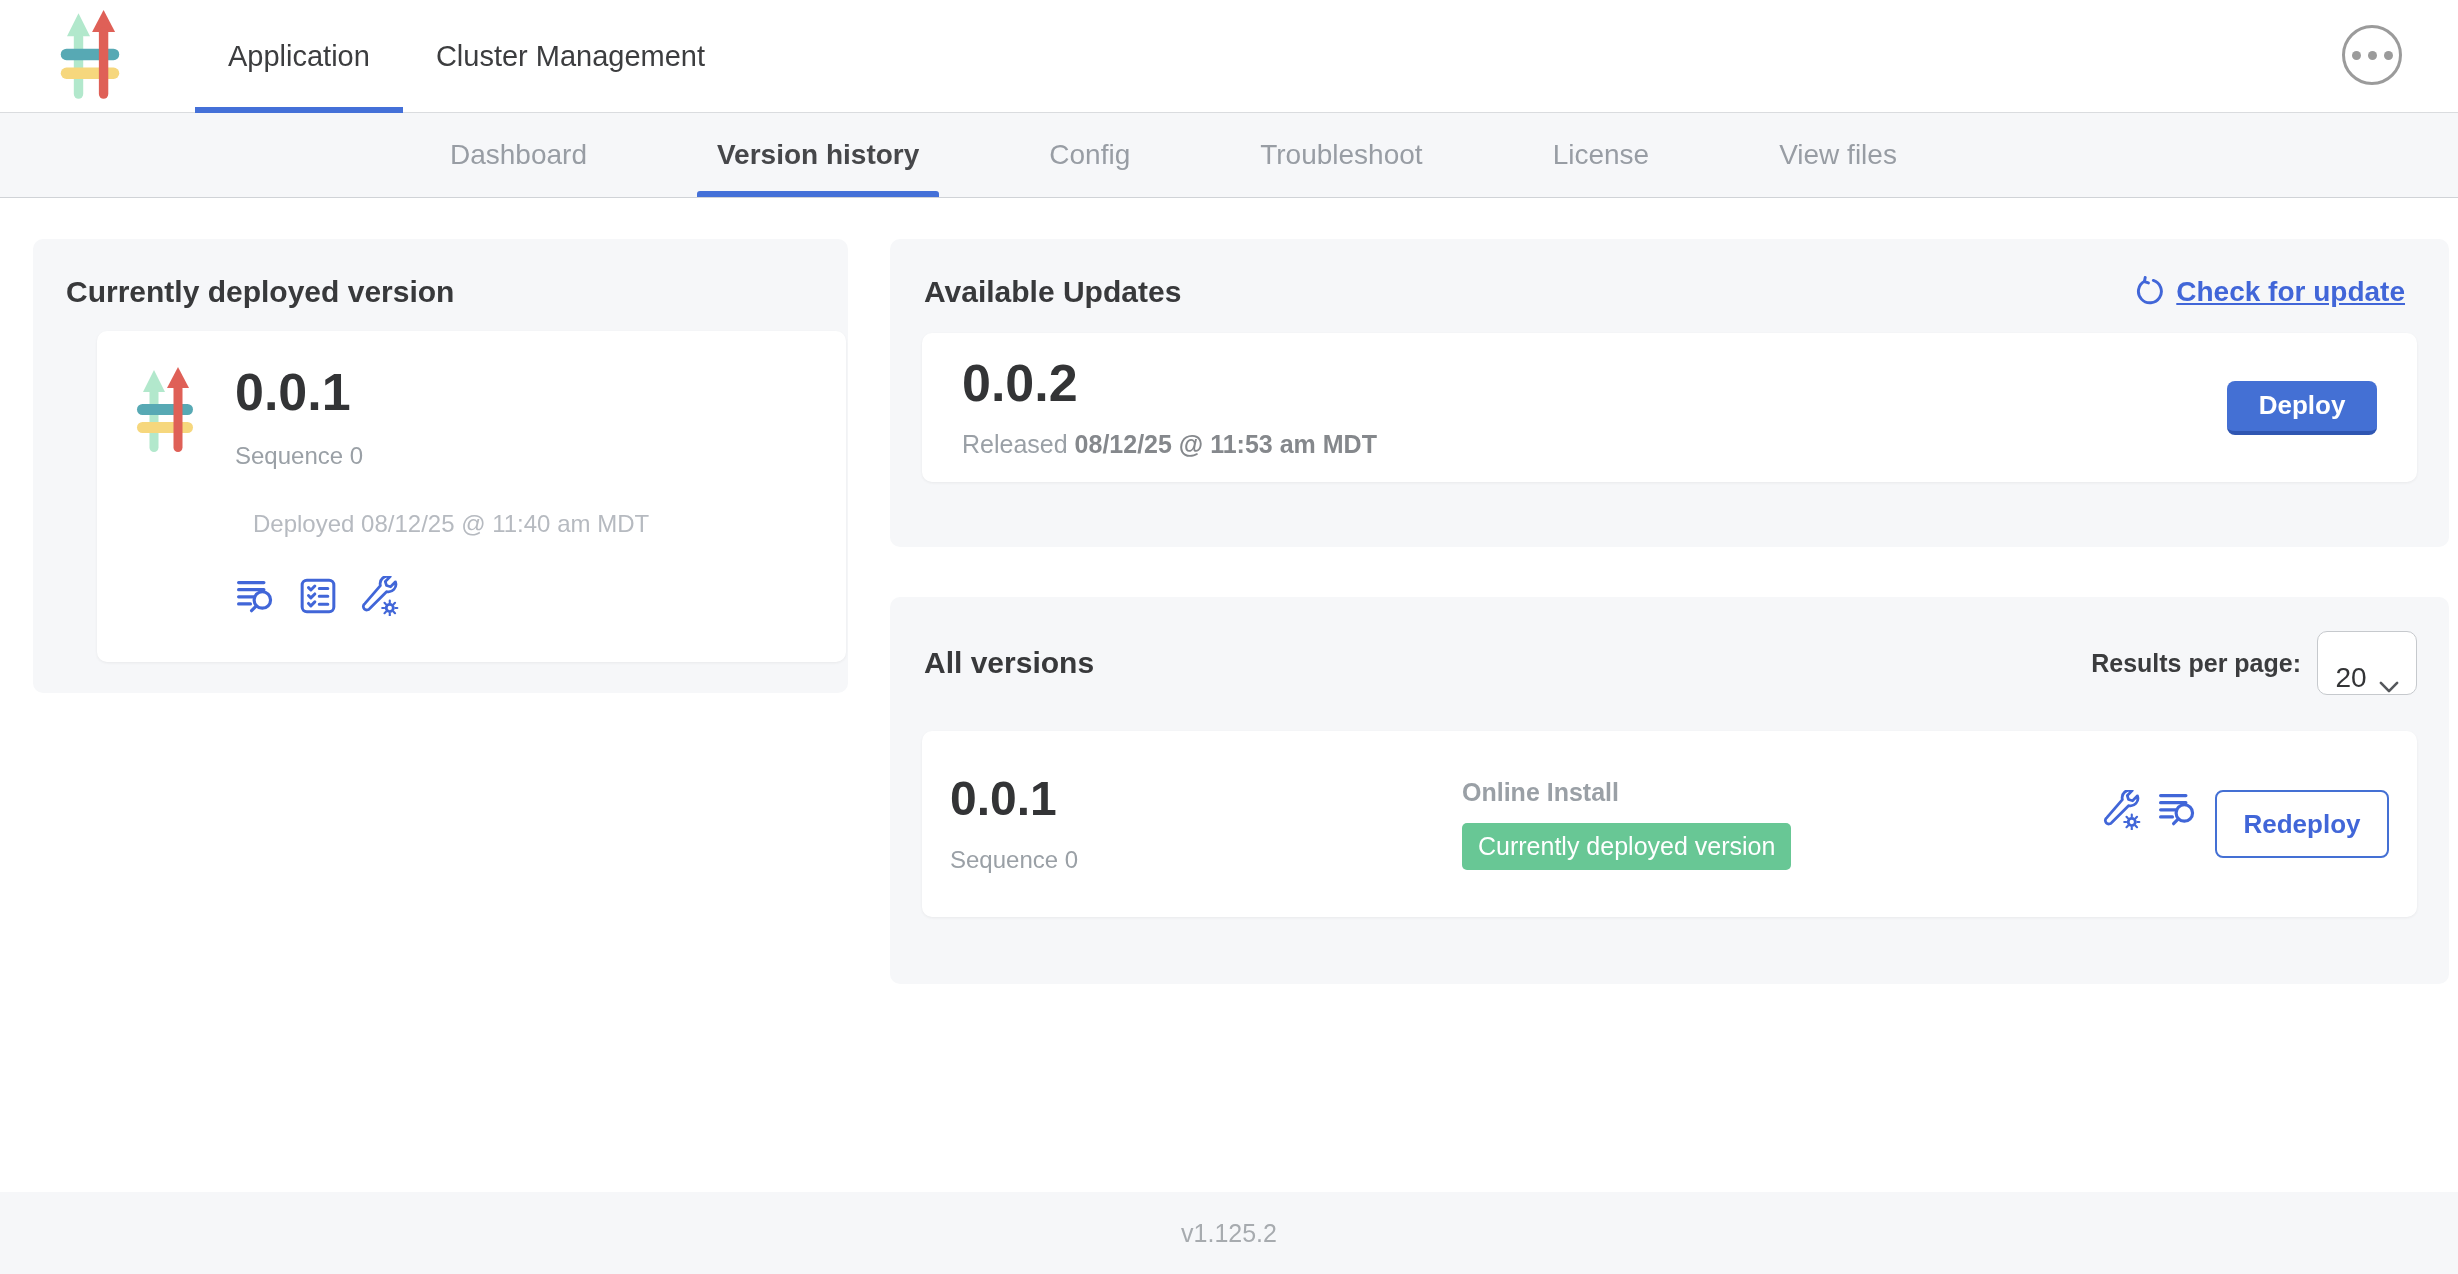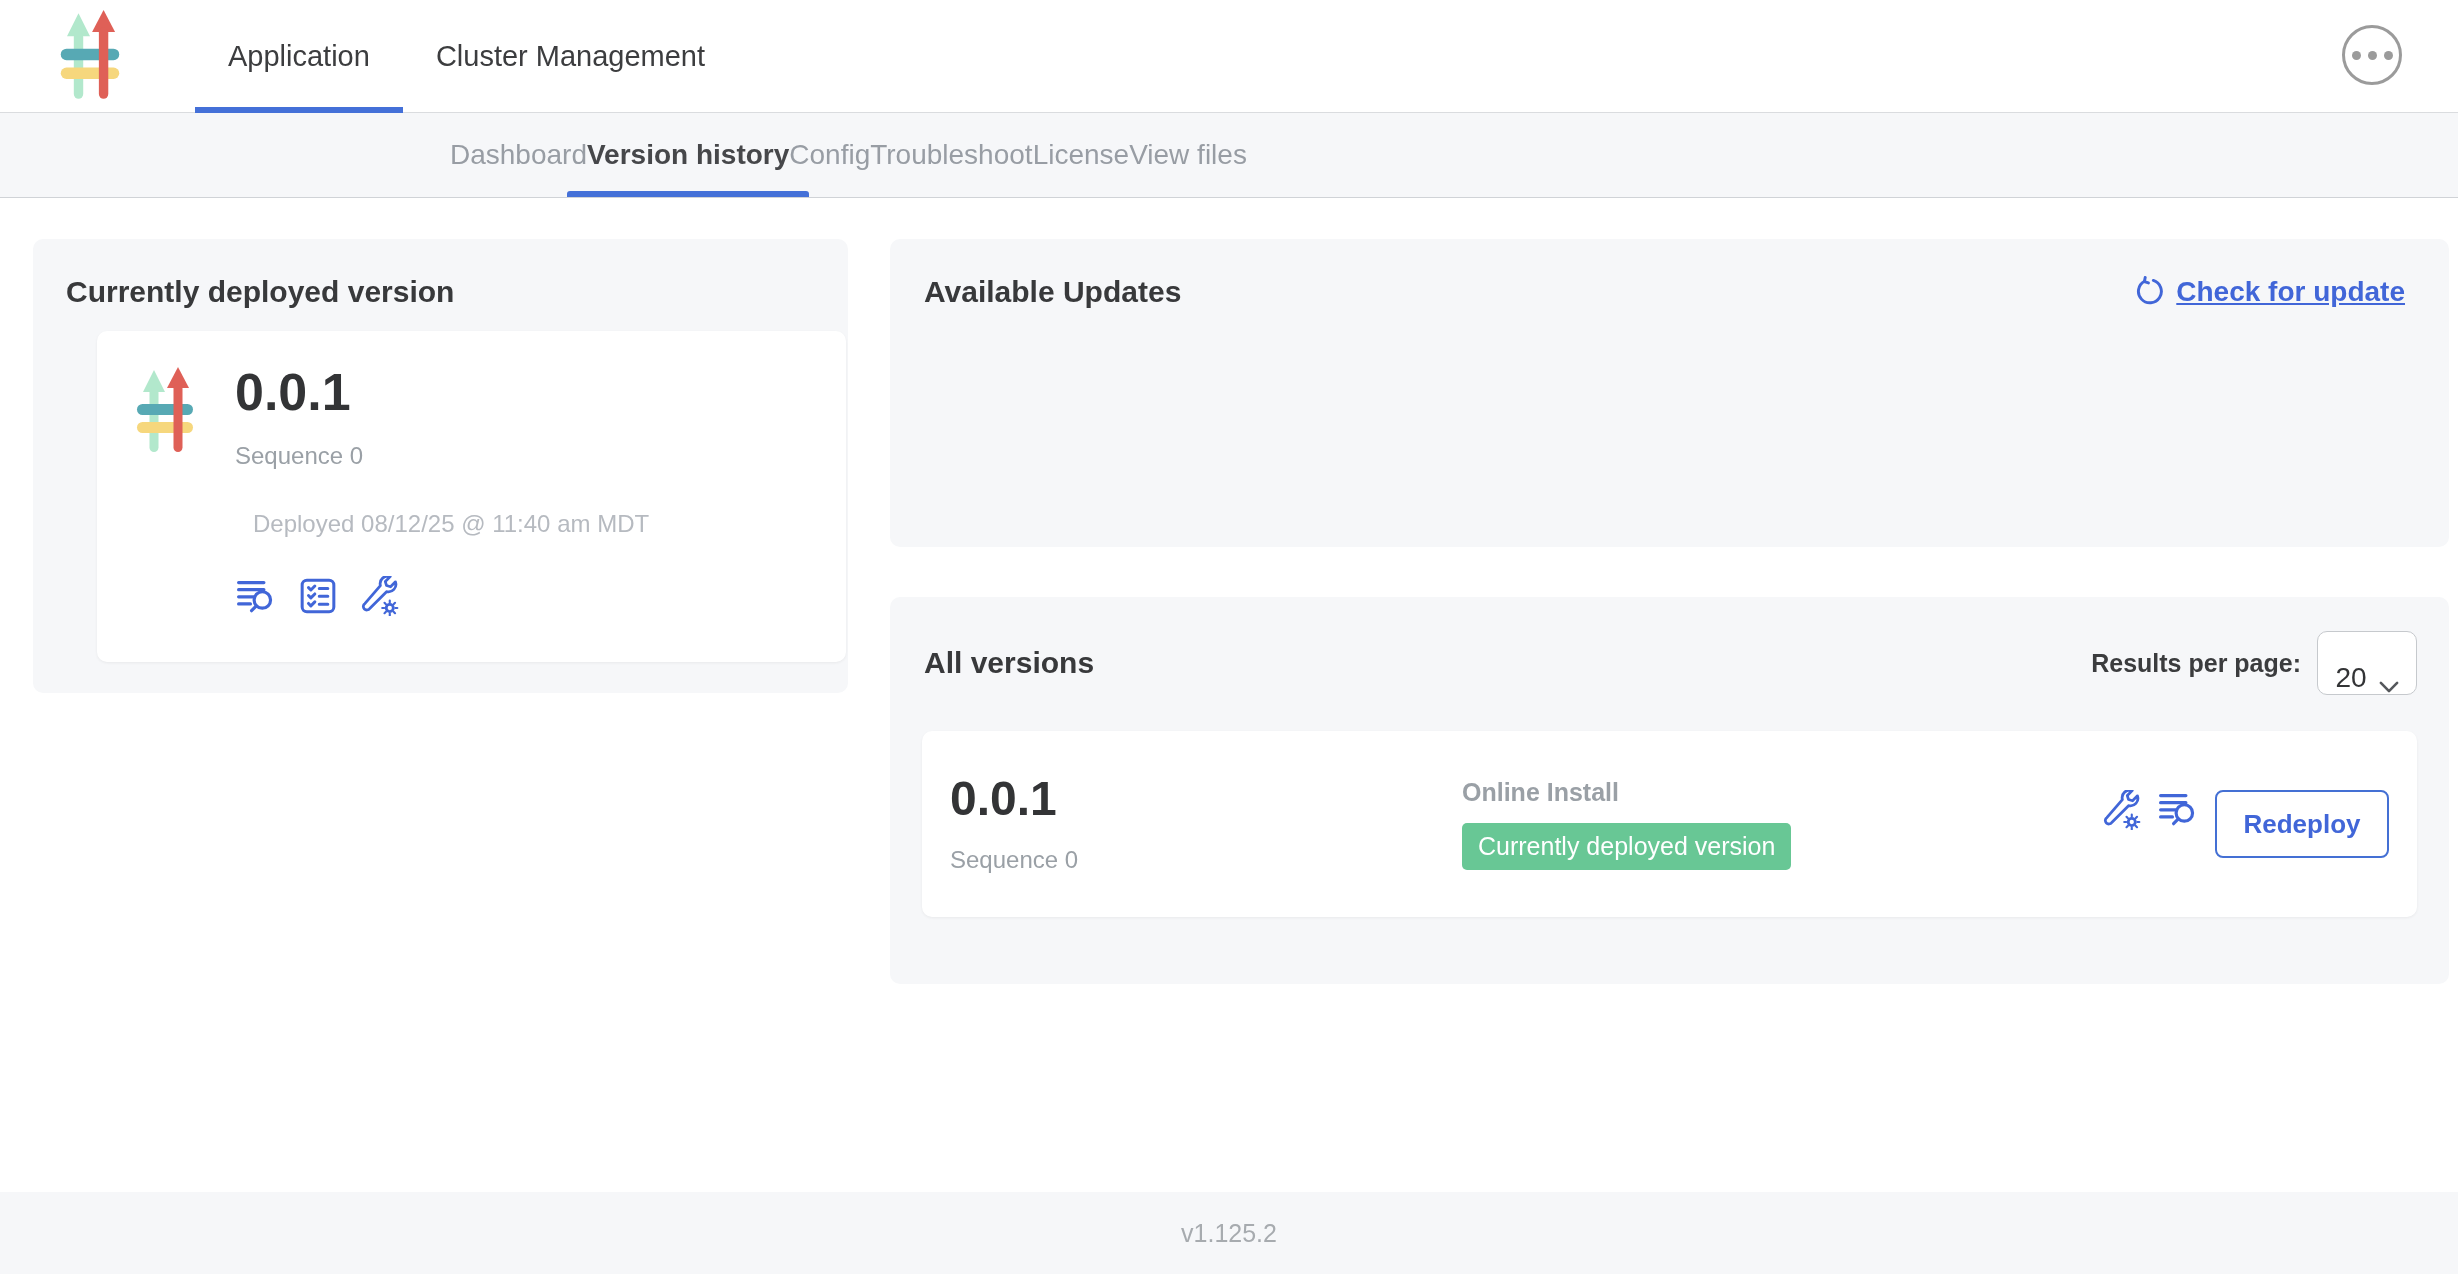--- a/index.html
+++ b/index.html
@@ -65,20 +65,21 @@
   }
 
   
   .subnav {
     height: 85px;
     background: #f6f7f9;
     border-bottom: 1px solid #d0d3d7;
     display: flex;
     align-items: stretch;
     padding-left: 450px;
+    gap: 130px;
     flex: 0 0 auto;
   }
   .subnav-item {
     display: flex;
     align-items: center;
     font-size: 28px;
     color: #989da4;
     position: relative;
     cursor: pointer;
     white-space: nowrap;
@@ -319,20 +320,27 @@
     <div class="updates-head">
       <div class="card-title">Available Updates</div>
       <div class="check-link">
         <svg width="32" height="32" viewBox="0 0 24 24" fill="none" stroke="currentColor" stroke-width="2.2" stroke-linecap="round" stroke-linejoin="round">
           <path d="M9.4 3.9A8.6 8.6 0 1 0 16 3.3"></path>
           <path d="M9.9 1.1 9.3 4.2l3 1"></path>
         </svg>
         <span class="link-text">Check for update</span>
       </div>
     </div>
+    <div class="white-box updates-inner">
+      <div class="update-info">
+        <div class="ver-big">0.0.2</div>
+        <div class="released-line"><span>Released </span><b>08/12/25 @ 11:53 am MDT</b></div>
+      </div>
+      <button class="deploy-btn">Deploy</button>
+    </div>
   </div>
 
   <div class="card versions-card">
     <div class="versions-head">
       <div class="card-title">All versions</div>
       <div class="rpp">
         <span class="rpp-label">Results per page:</span>
         <div class="rpp-select">
           <span>20</span>
           <svg width="20" height="13" viewBox="0 0 12 8" fill="none" stroke="#55585c" stroke-width="1.6" stroke-linecap="round" stroke-linejoin="round">

